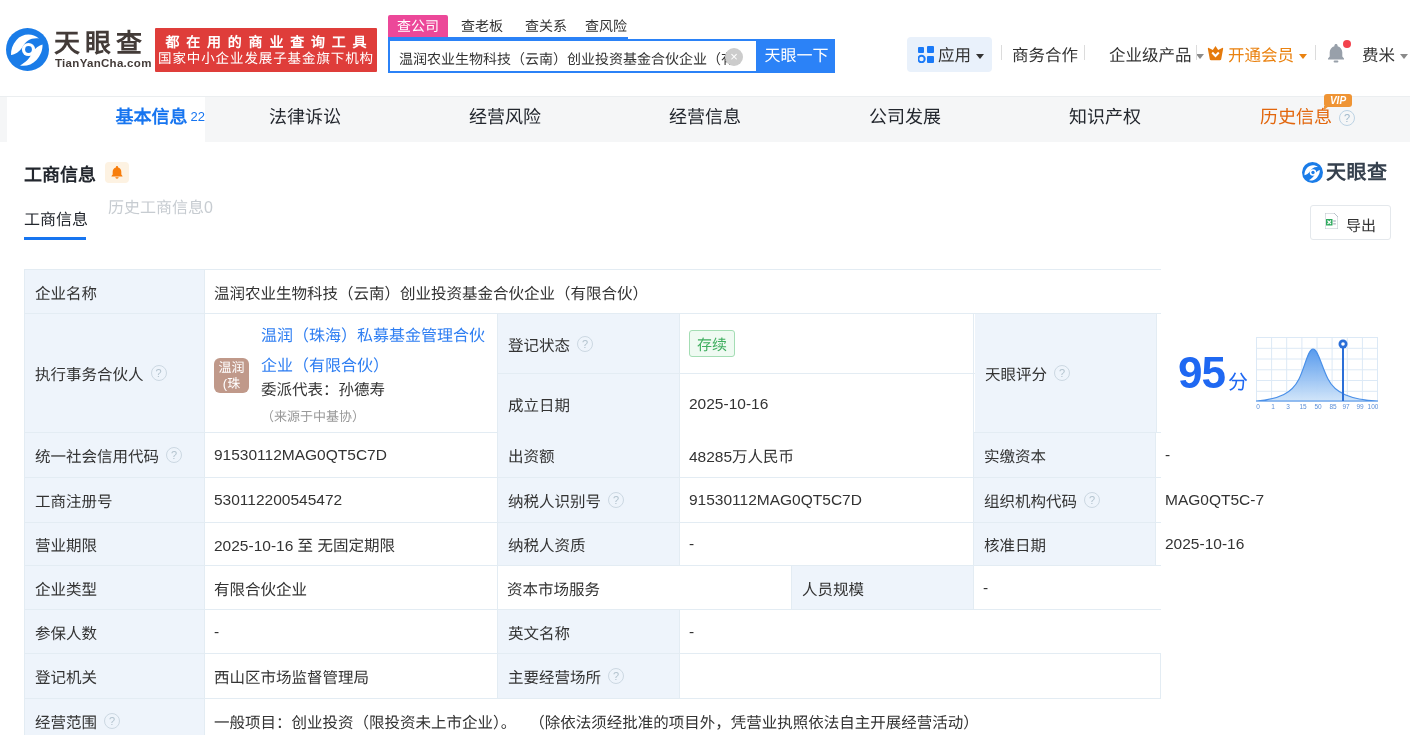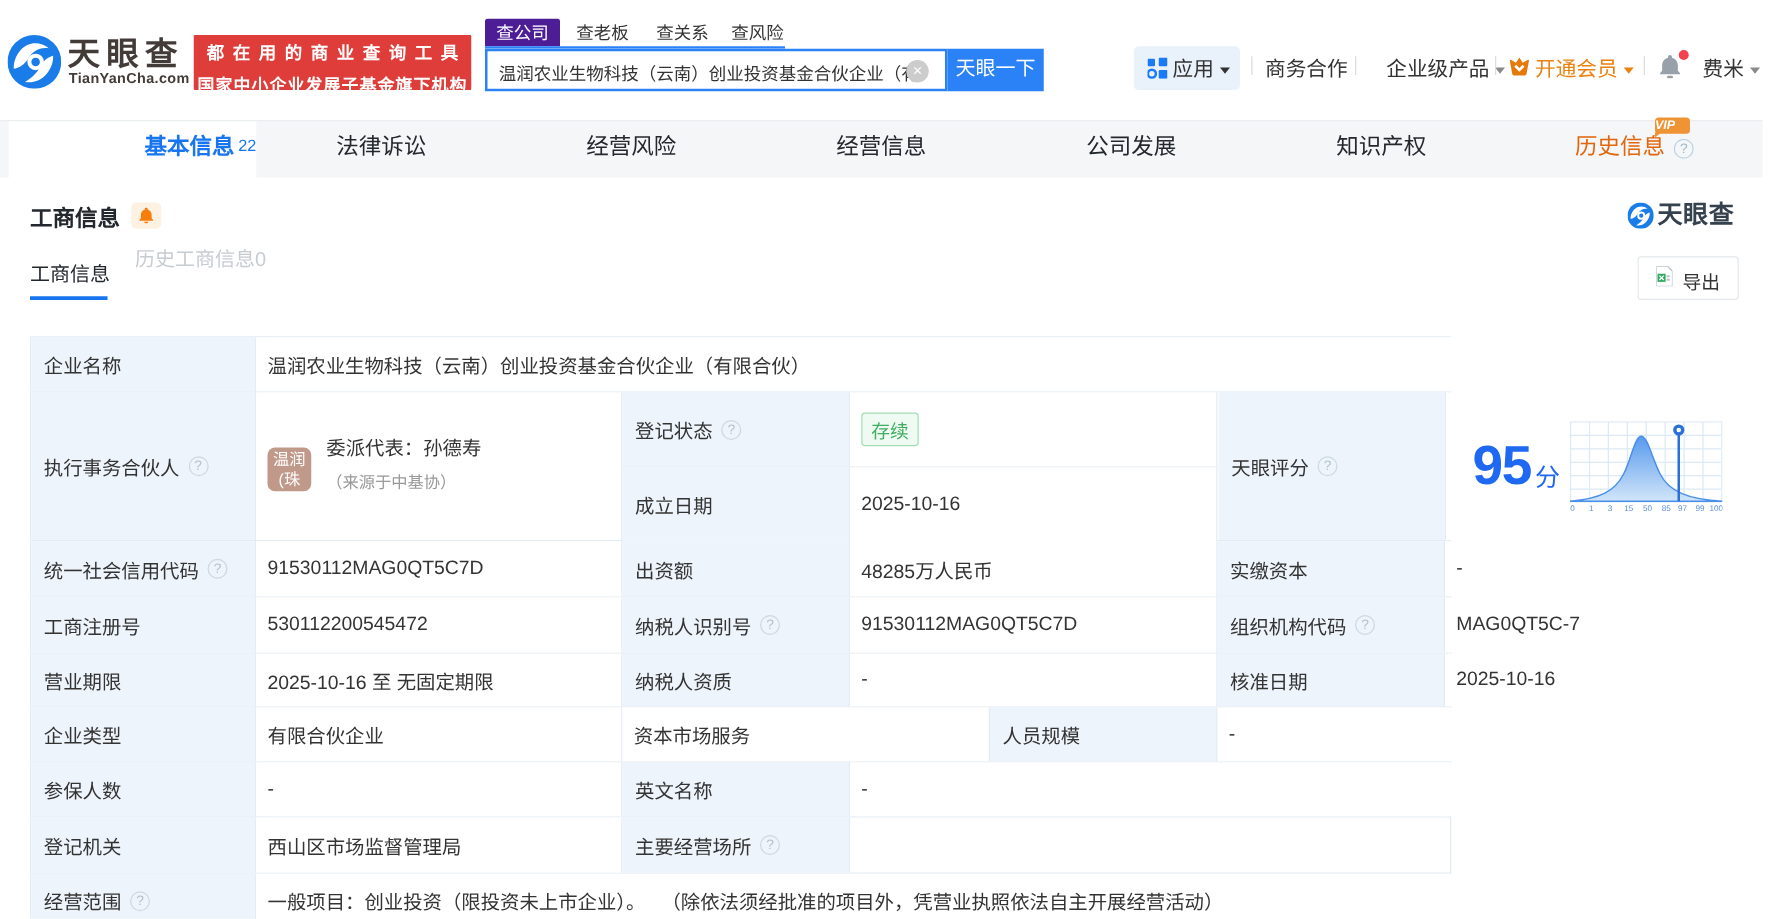--- a/index.html
+++ b/index.html
@@ -6,25 +6,25 @@
 html,body { width:1414px; height:735px; overflow:hidden; background:#fff;
   font-family:"Liberation Sans", sans-serif; }
 .abs { position:absolute; }
 body { position:relative; }
 
 
 #tyc-big { left:54px; top:30px; font-size:26px; line-height:26px; font-weight:700; color:#433b38; letter-spacing:5px; }
 #tyc-dom { left:55px; top:58px; font-size:11.5px; line-height:11.5px; font-weight:700; color:#433b38; letter-spacing:0.3px; }
 #redbox { left:155px; top:28px; width:222px; height:44px; background:#df3d3a; color:#fff; border-radius:1px; text-align:center; }
 #redbox .l1 { margin-top:7px; line-height:15px; font-size:14px; font-weight:700; letter-spacing:6.8px; text-indent:6.8px; }
-#redbox .l2 { line-height:16px; margin-top:11px; font-size:13.5px; font-weight:700; letter-spacing:0.9px; }
+#redbox .l2 { line-height:16px; margin-top:1px; font-size:13.5px; font-weight:400; letter-spacing:0.9px; }
 
 
 .stab { top:15px; height:22px; line-height:22px; font-size:14px; color:#333; }
-#stab1 { left:388px; width:60px; background:#4c1d95; color:#fff; text-align:center; border-radius:2px 2px 0 0; }
+#stab1 { left:388px; width:60px; background:#ec4899; color:#fff; text-align:center; border-radius:2px 2px 0 0; }
 #underline { left:388px; top:37px; width:240px; height:2px; background:#2b82f7; }
 #sinput { left:388px; top:39px; width:370px; height:34px; border:2px solid #2b82f7; background:#fff; }
 #sinput .txt { position:absolute; left:9px; top:7px; font-size:14px; color:#333; white-space:nowrap; width:333px; overflow:hidden; }
 #sclear { position:absolute; right:13px; top:7px; width:18px; height:18px; border-radius:50%; background:#ccc; color:#fff; text-align:center; line-height:17px; font-size:13px; }
 #sbtn { left:758px; top:39px; width:77px; height:34px; background:#2b82f7; color:#fff; font-size:16px; text-align:center; line-height:34px; }
 
 
 #appbox { left:907px; top:37px; width:85px; height:35px; background:#e9f1fb; border-radius:4px; }
 .hitem { top:42px; font-size:16.5px; color:#333; white-space:nowrap; }
 .hsep { top:45px; width:1px; height:15px; background:#dcdcdc; }
@@ -118,21 +118,21 @@
 
 <div class="abs" id="navbar">
   <div id="nav-active"><b>基本信息</b><span class="cnt">22</span></div>
   <div class="tab" style="left:205px;width:200px">法律诉讼</div>
   <div class="tab" style="left:405px;width:200px">经营风险</div>
   <div class="tab" style="left:605px;width:200px">经营信息</div>
   <div class="tab" style="left:805px;width:200px">公司发展</div>
   <div class="tab" style="left:1005px;width:200px">知识产权</div>
   <div class="tab" style="left:1205px;width:205px;color:#e2660c">历史信息<span class="q" style="vertical-align:1px;border-color:#bdd3e4;color:#9fb8cb">?</span></div>
 </div>
-<div class="abs" style="left:1324px;top:94px;width:28px;height:13px;background:#ef9434;border-radius:3px;color:#fff;font-size:10px;font-weight:700;font-style:italic;text-align:left;line-height:13px">VIP</div>
+<div class="abs" style="left:1324px;top:94px;width:28px;height:13px;background:#ef9434;border-radius:3px;color:#fff;font-size:10px;font-weight:700;font-style:italic;text-align:center;line-height:13px">VIP</div>
 <div class="abs" style="left:1324px;top:106px;width:0;height:0;border-left:5px solid #ef9434;border-bottom:4px solid transparent"></div>
 
 <div class="abs" id="sec-title">工商信息</div>
 <div class="abs" id="bell-badge"><svg width="12" height="13" viewBox="0 0 16 19" style="margin-top:4px">
       <path d="M8 0 C 8.9 0 9.6 .7 9.6 1.6 L9.6 2.2 C 12.3 2.9 14.3 5.4 14.3 8.3 L14.3 12.6 L16 14.6 L16 15.4 L0 15.4 L0 14.6 L1.7 12.6 L1.7 8.3 C 1.7 5.4 3.7 2.9 6.4 2.2 L6.4 1.6 C 6.4 .7 7.1 0 8 0 Z M5.6 16.6 L10.4 16.6 C10.4 17.8 9.3 18.6 8 18.6 C6.7 18.6 5.6 17.8 5.6 16.6 Z" fill="#f77d0c"></path>
     </svg></div>
 
 <svg class="abs" style="left:1302px;top:162px" width="21" height="21" viewBox="0 0 43 43">
   <circle cx="21.5" cy="21.5" r="21.5" fill="#1a7ce8"></circle>
   <path d="M5 27 C 9 26.5 13.5 24 16.5 19 C 20 13 25 9.5 33 10.5 C 26 4.5 16 5.5 10.5 12 C 6.5 16.5 4.8 22 5 27 Z" fill="#fff"></path>
@@ -160,20 +160,21 @@
   <div class="row" style="height:43px">
     <div class="c lab w1">企业名称</div>
     <div class="c val noR" style="width:1184px">温润农业生物科技（云南）创业投资基金合伙企业（有限合伙）</div>
   </div>
   <div class="row" style="height:119px">
     <div class="c lab w1">执行事务合伙人<span class="q">?</span></div>
     <div class="c val w2" id="partner-cell">
       <div style="display:flex;align-items:center;margin-top:4px;">
         <div id="avatar" style="flex:none;width:35px;height:35px;background:#c0998a;border-radius:6px;color:#fff;font-size:13px;line-height:16px;text-align:center;padding-top:2px;">温润<br>(珠</div>
         <div style="margin-left:12px;width:226px;font-size:16px;line-height:30px;">
+          <a class="lk" href="#">温润（珠海）私募基金管理合伙企业（有限合伙）</a>
           <div style="font-size:15.5px;line-height:26px;margin-top:-4px;">委派代表：孙德寿 <span class="gray" style="font-size:13px;">（来源于中基协）</span></div>
         </div>
       </div>
     </div>
     <div style="width:477px;flex:none;display:flex;flex-direction:column;">
       <div style="display:flex;height:60px;border-bottom:1px solid #e3ecf3;">
         <div class="c lab w3" style="height:59px">登记状态<span class="q">?</span></div>
         <div class="c val w4" style="height:59px">
             <span class="badge">存续</span>
           </div>

